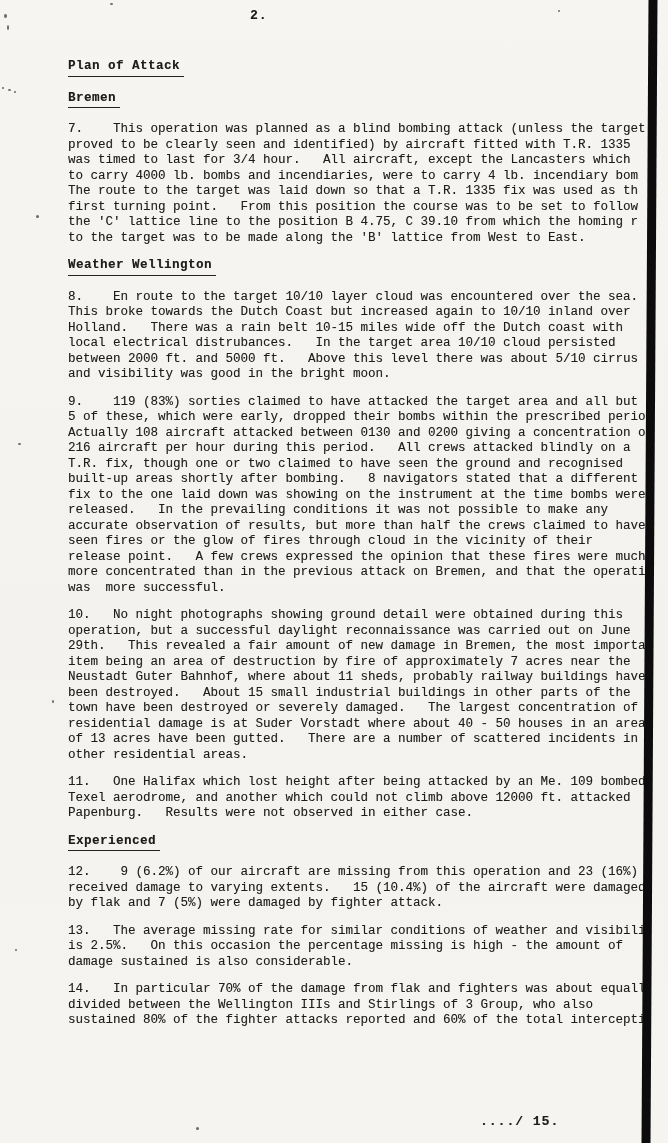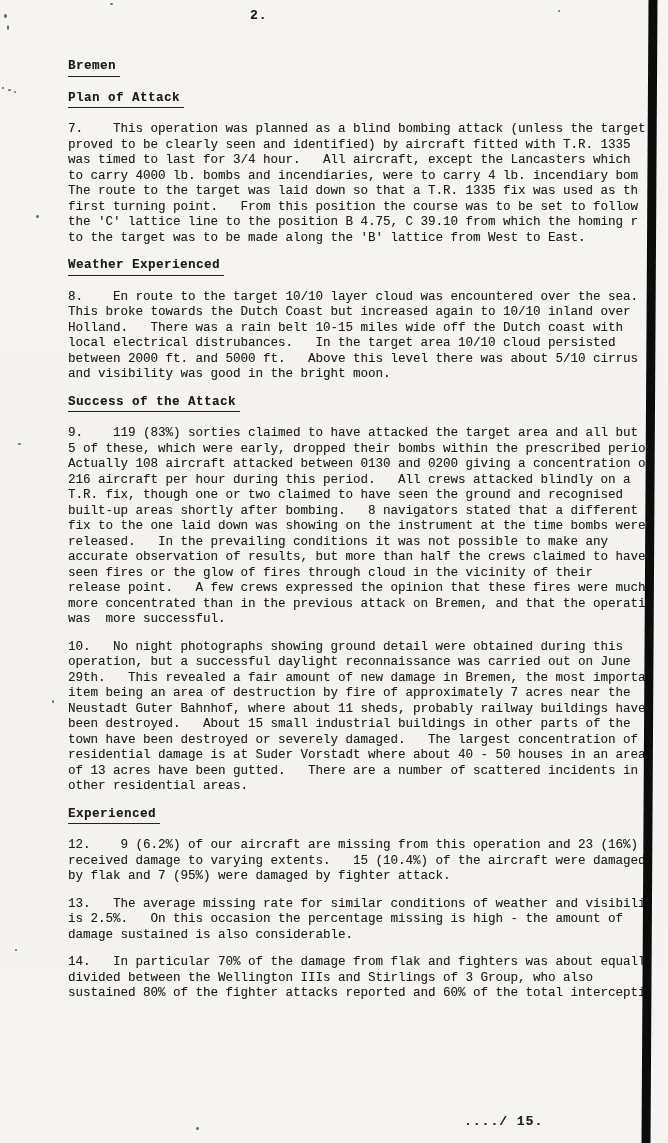--- a/index.html
+++ b/index.html
@@ -51,21 +51,21 @@
     margin: 0 0 12px 0;
     font-size: 12.5px;
     line-height: 15.5px;
     white-space: pre;
     overflow: hidden;
     text-shadow: 0.25px 0.25px 0 rgba(25,25,25,0.35);
   }
   .page-footer {
     position: absolute;
     top: 1114px;
-    left: 464px;
+    left: 480px;
     font-size: 13px;
     font-weight: bold;
     letter-spacing: 1px;
     text-shadow: 0.3px 0.3px 0 rgba(20,20,20,0.4);
   }
   .edge-bar {
     position: absolute;
     top: -4px;
     left: 645px;
     width: 9px;
@@ -95,50 +95,47 @@
 </head>
 <body>
 
 <div class="page">
 
   <div class="page-number">2.</div>
 
   <div class="content">
 
     <div class="heading">
+      <span>Plan of Attack</span>
+    </div>
+
+    <div class="heading">
       <span>Bremen</span>
-    </div>
-
-    <div class="heading">
-      <span>Plan of Attack</span>
     </div>
 
     <div class="para">7.    This operation was planned as a blind bombing attack (unless the target
 proved to be clearly seen and identified) by aircraft fitted with T.R. 1335
 was timed to last for 3/4 hour.   All aircraft, except the Lancasters which
 to carry 4000 lb. bombs and incendiaries, were to carry 4 lb. incendiary bom
 The route to the target was laid down so that a T.R. 1335 fix was used as th
 first turning point.   From this position the course was to be set to follow
 the 'C' lattice line to the position B 4.75, C 39.10 from which the homing r
 to the target was to be made along the 'B' lattice from West to East.</div>
 
     <div class="heading">
-      <span>Weather Experienced</span>
+      <span>Weather Wellington</span>
     </div>
 
     <div class="para">8.    En route to the target 10/10 layer cloud was encountered over the sea.
 This broke towards the Dutch Coast but increased again to 10/10 inland over
 Holland.   There was a rain belt 10-15 miles wide off the Dutch coast with
 local electrical distrubances.   In the target area 10/10 cloud persisted
 between 2000 ft. and 5000 ft.   Above this level there was about 5/10 cirrus
 and visibility was good in the bright moon.</div>
 
-    <div class="heading">
-      <span>Success of the Attack</span>
-    </div>
 
     <div class="para">9.    119 (83%) sorties claimed to have attacked the target area and all but
 5 of these, which were early, dropped their bombs within the prescribed perio
 Actually 108 aircraft attacked between 0130 and 0200 giving a concentration o
 216 aircraft per hour during this period.   All crews attacked blindly on a
 T.R. fix, though one or two claimed to have seen the ground and recognised
 built-up areas shortly after bombing.   8 navigators stated that a different
 fix to the one laid down was showing on the instrument at the time bombs were
 released.   In the prevailing conditions it was not possible to make any
 accurate observation of results, but more than half the crews claimed to have
@@ -152,28 +149,31 @@
 29th.   This revealed a fair amount of new damage in Bremen, the most importa
 item being an area of destruction by fire of approximately 7 acres near the
 Neustadt Guter Bahnhof, where about 11 sheds, probably railway buildings have
 been destroyed.   About 15 small industrial buildings in other parts of the
 town have been destroyed or severely damaged.   The largest concentration of
 residential damage is at Suder Vorstadt where about 40 - 50 houses in an area
 of 13 acres have been gutted.   There are a number of scattered incidents in
 other residential areas.</div>
 
 
+    <div class="para">11.   One Halifax which lost height after being attacked by an Me. 109 bombed
+Texel aerodrome, and another which could not climb above 12000 ft. attacked
+Papenburg.   Results were not observed in either case.</div>
 
     <div class="heading">
       <span>Experienced</span>
     </div>
 
     <div class="para">12.    9 (6.2%) of our aircraft are missing from this operation and 23 (16%)
 received damage to varying extents.   15 (10.4%) of the aircraft were damaged
-by flak and 7 (95%) were damaged by fighter attack.</div>
+by flak and 7 (5%) were damaged by fighter attack.</div>
 
     <div class="para">13.   The average missing rate for similar conditions of weather and visibilit
 is 2.5%.   On this occasion the percentage missing is high - the amount of
 damage sustained is also considerable.</div>
 
     <div class="para">14.   In particular 70% of the damage from flak and fighters was about equally
 divided between the Wellington IIIs and Stirlings of 3 Group, who also
 sustained 80% of the fighter attacks reported and 60% of the total interceptio</div>
 
   </div>

